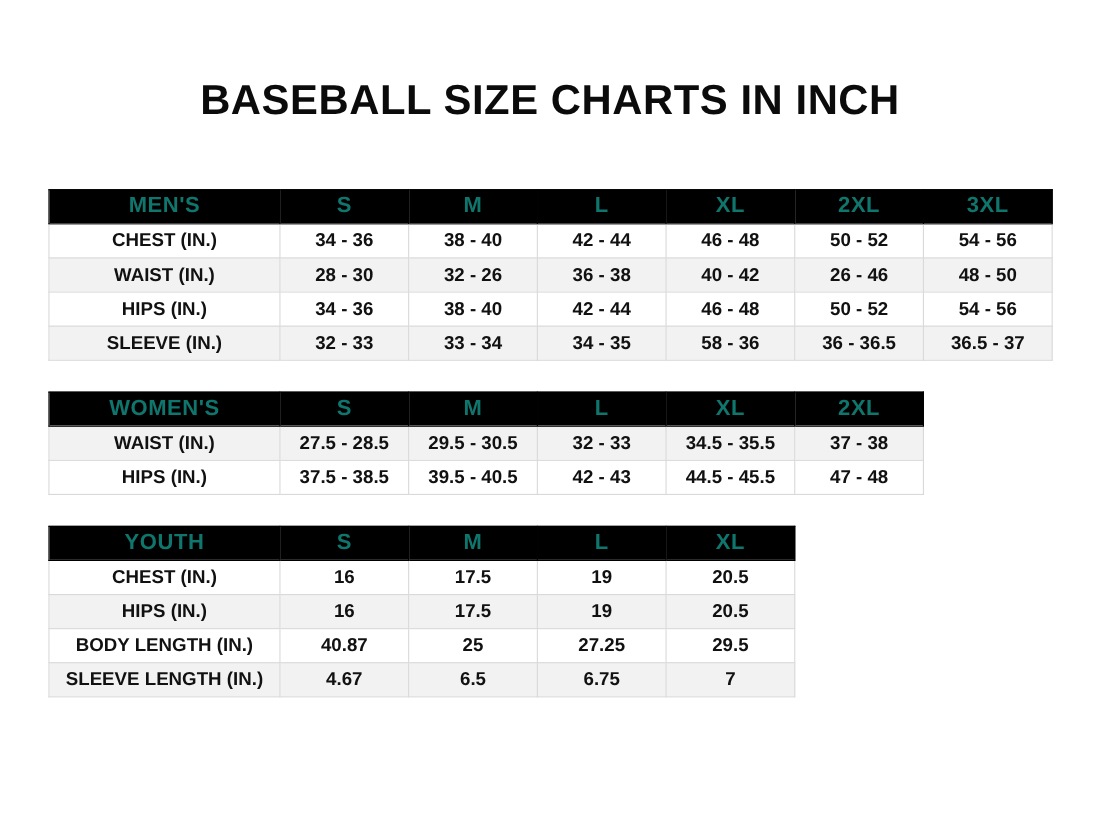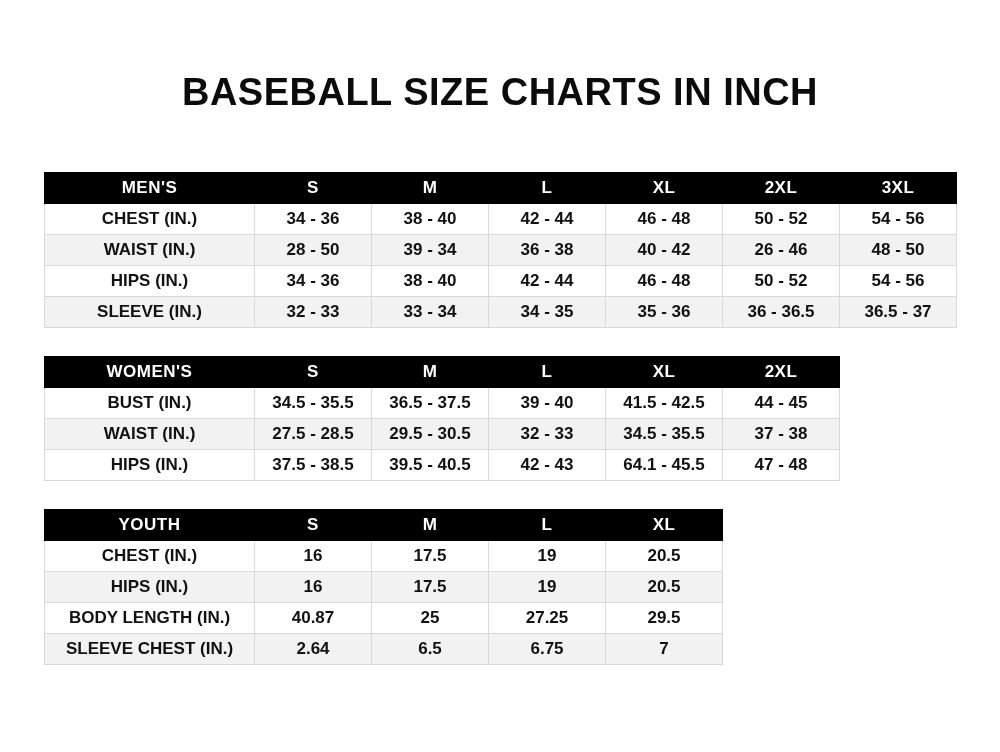--- a/index.html
+++ b/index.html
@@ -52,23 +52,23 @@
     font-weight: bold;
     color: #111111;
     height: 31px;
     padding: 0 4px;
     box-sizing: border-box;
     background: #ffffff;
     white-space: nowrap;
   }
   table.size-table tr.header-row th {
     background: #000000;
-    color: #ffffff;
+    color: #0f766e;
     border: 1px solid #000000;
-    font-size: 17px;
+    font-size: 20px;
     letter-spacing: 0.5px;
   }
   table.size-table tr.header-row th.row-label-head {
     text-align: center;
   }
   table.size-table td.row-label {
     text-align: center;
     font-weight: bold;
     margin-left: 18px;
   }
@@ -128,42 +128,42 @@
           <td class="row-label">CHEST (IN.)</td>
           <td>34 - 36</td>
           <td>38 - 40</td>
           <td>42 - 44</td>
           <td>46 - 48</td>
           <td>50 - 52</td>
           <td>54 - 56</td>
         </tr>
         <tr class="alt">
           <td class="row-label">WAIST (IN.)</td>
-          <td>28 - 50</td>
-          <td>39 - 34</td>
+          <td>28 - 30</td>
+          <td>32 - 26</td>
           <td>36 - 38</td>
           <td>40 - 42</td>
           <td>26 - 46</td>
           <td>48 - 50</td>
         </tr>
         <tr>
           <td class="row-label">HIPS (IN.)</td>
           <td>34 - 36</td>
           <td>38 - 40</td>
           <td>42 - 44</td>
           <td>46 - 48</td>
           <td>50 - 52</td>
           <td>54 - 56</td>
         </tr>
         <tr class="alt">
           <td class="row-label">SLEEVE (IN.)</td>
           <td>32 - 33</td>
           <td>33 - 34</td>
           <td>34 - 35</td>
-          <td>35 - 36</td>
+          <td>58 - 36</td>
           <td>36 - 36.5</td>
           <td>36.5 - 37</td>
         </tr>
       </tbody>
     </table>
 
     <table class="size-table" id="womens-table">
       <colgroup>
         <col class="c0">
           <col class="cx">
@@ -176,42 +176,34 @@
         <tr class="header-row">
           <th class="row-label-head">WOMEN'S</th>
           <th>S</th>
           <th>M</th>
           <th>L</th>
           <th>XL</th>
           <th>2XL</th>
         </tr>
       </thead>
       <tbody>
-        <tr>
-          <td class="row-label">BUST (IN.)</td>
-          <td>34.5 - 35.5</td>
-          <td>36.5 - 37.5</td>
-          <td>39 - 40</td>
-          <td>41.5 - 42.5</td>
-          <td>44 - 45</td>
-        </tr>
         <tr class="alt">
           <td class="row-label">WAIST (IN.)</td>
           <td>27.5 - 28.5</td>
           <td>29.5 - 30.5</td>
           <td>32 - 33</td>
           <td>34.5 - 35.5</td>
           <td>37 - 38</td>
         </tr>
         <tr>
           <td class="row-label">HIPS (IN.)</td>
           <td>37.5 - 38.5</td>
           <td>39.5 - 40.5</td>
           <td>42 - 43</td>
-          <td>64.1 - 45.5</td>
+          <td>44.5 - 45.5</td>
           <td>47 - 48</td>
         </tr>
       </tbody>
     </table>
 
     <table class="size-table" id="youth-table">
       <colgroup>
         <col class="c0">
           <col class="cx">
           <col class="cx">
@@ -243,22 +235,22 @@
           <td>20.5</td>
         </tr>
         <tr>
           <td class="row-label">BODY LENGTH (IN.)</td>
           <td>40.87</td>
           <td>25</td>
           <td>27.25</td>
           <td>29.5</td>
         </tr>
         <tr class="alt">
-          <td class="row-label">SLEEVE CHEST (IN.)</td>
-          <td>2.64</td>
+          <td class="row-label">SLEEVE LENGTH (IN.)</td>
+          <td>4.67</td>
           <td>6.5</td>
           <td>6.75</td>
           <td>7</td>
         </tr>
       </tbody>
     </table>
 
   </div>
 </div>
 

